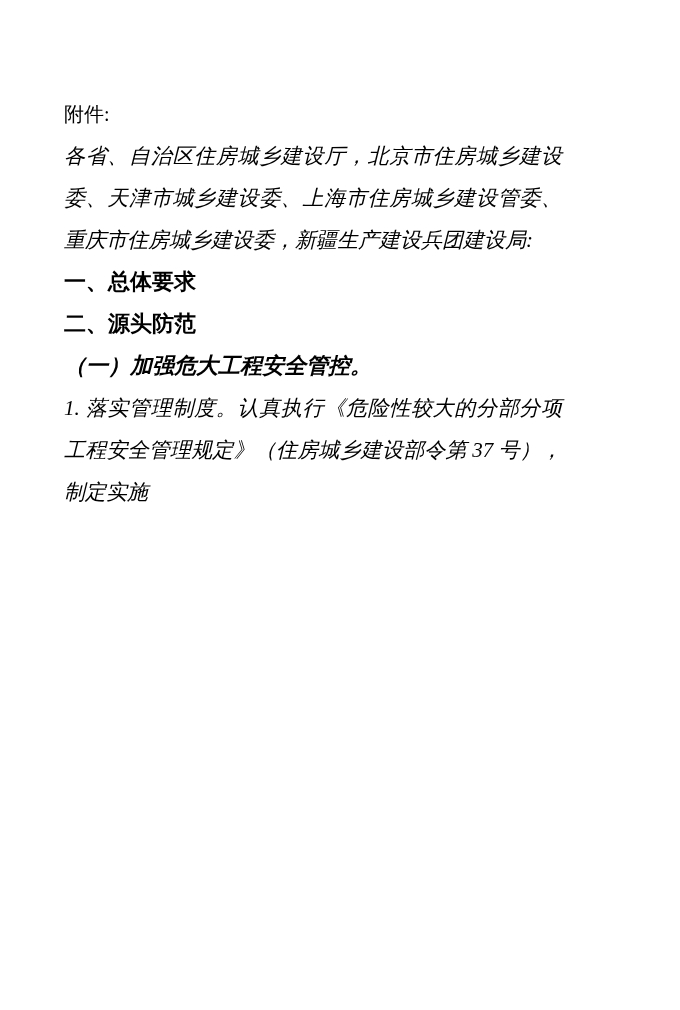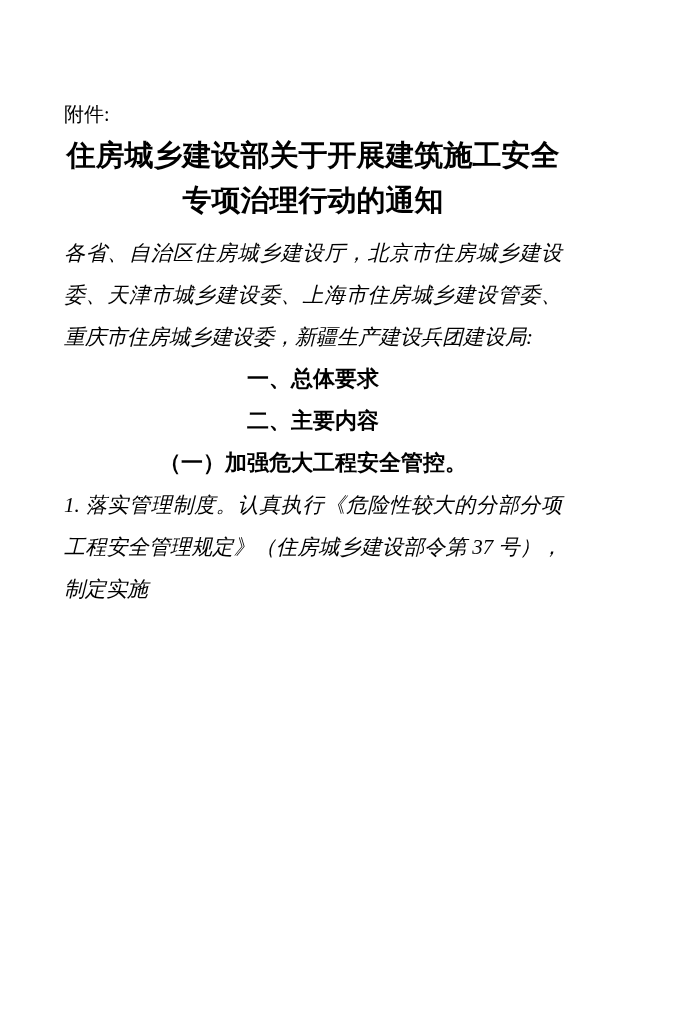--- a/index.html
+++ b/index.html
@@ -49,46 +49,45 @@
     margin-top: 9px;
   }
   .indent-2em {
     text-indent: 2em;
   }
   .section-heading {
     margin: 0;
     font-size: 22px;
     font-weight: bold;
     line-height: 42px;
-    text-align: center;
     font-family: "Liberation Sans", "DejaVu Sans", sans-serif;
   }
   .sub-heading {
     margin: 0;
     font-size: 22px;
     font-weight: bold;
     line-height: 42px;
-    text-align: center;
+    text-align: left;
     font-family: "Liberation Serif", "DejaVu Serif", serif;
+    font-style: italic;
   }
 </style>
 </head>
 <body>
 
 <div class="page">
 
   <div class="attachment">附件:</div>
 
-  <h1 class="title">住房城乡建设部关于开展建筑施工安全专项治理行动的通知</h1>
 
   <p class="body-text first">各省、自治区住房城乡建设厅，北京市住房城乡建设委、天津市城乡建设委、上海市住房城乡建设管委、重庆市住房城乡建设委，新疆生产建设兵团建设局:</p>
 
 
   <h2 class="section-heading">一、总体要求</h2>
 
 
-  <h2 class="section-heading">二、主要内容</h2>
+  <h2 class="section-heading">二、源头防范</h2>
 
   <h3 class="sub-heading">（一）加强危大工程安全管控。</h3>
 
   <p class="body-text">1. 落实管理制度。认真执行《危险性较大的分部分项工程安全管理规定》（住房城乡建设部令第 37 号），制定实施</p>
 
 </div>
 
 </body></html>

